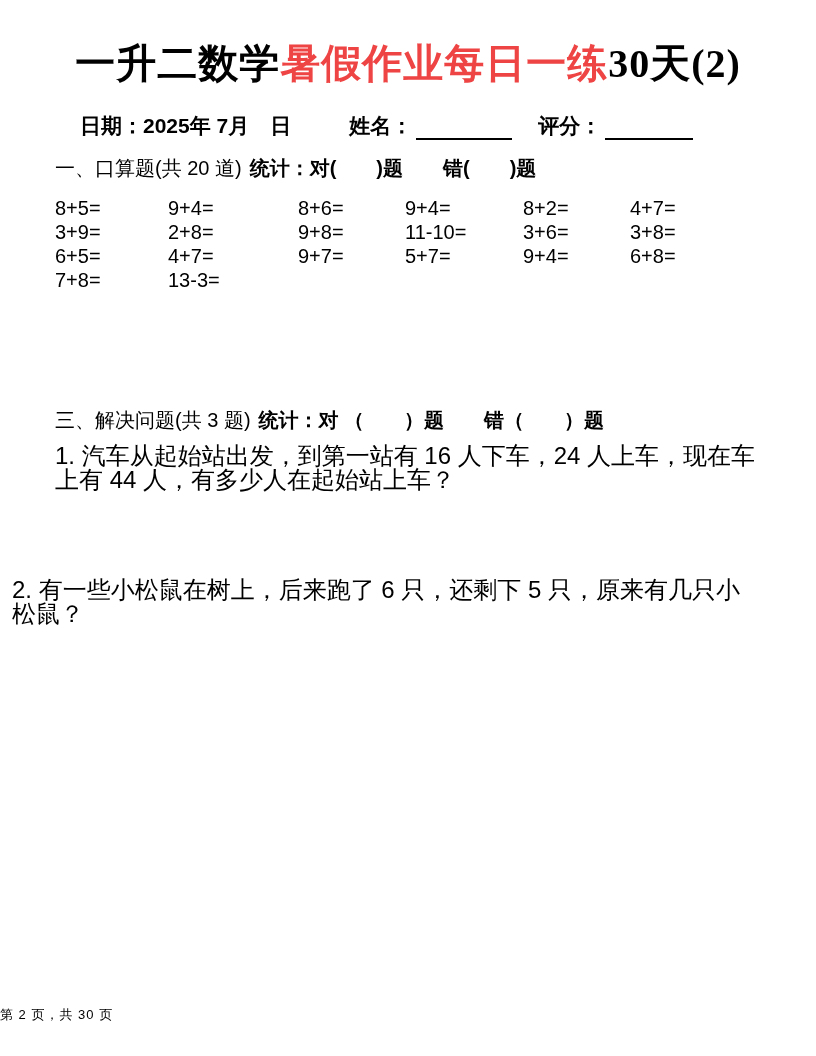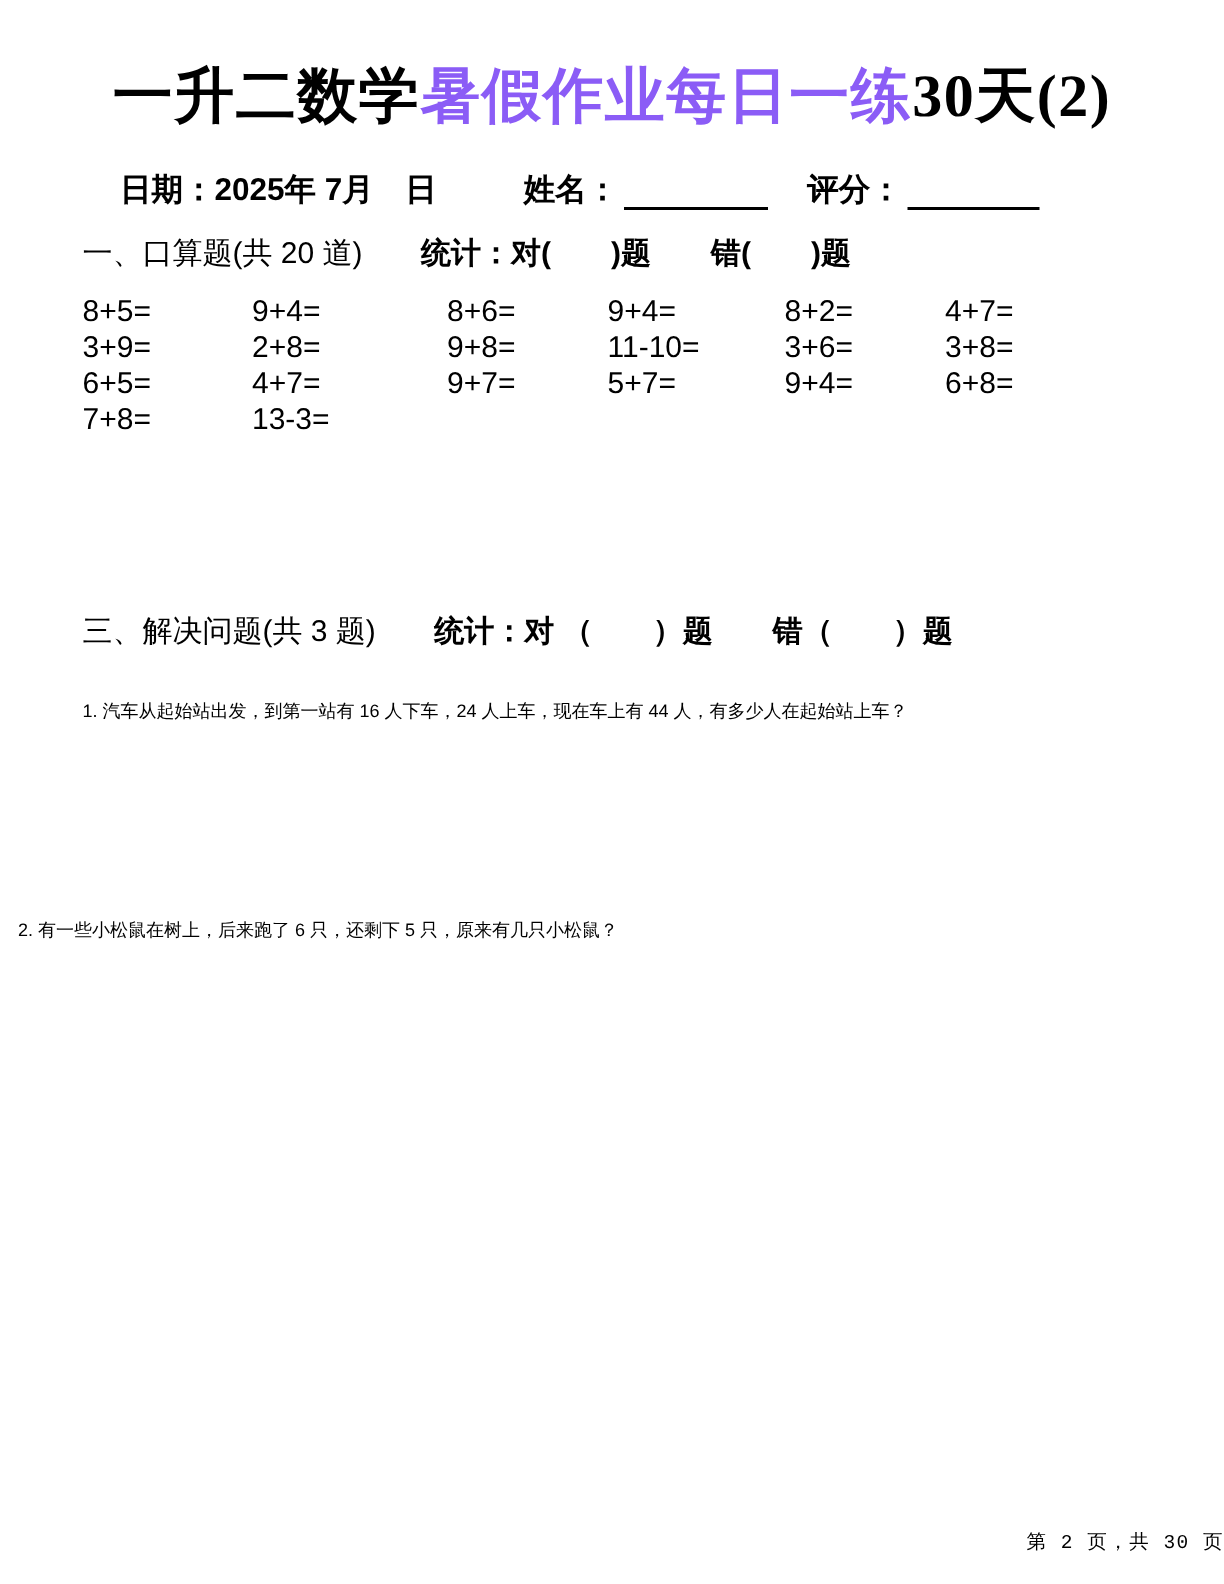--- a/index.html
+++ b/index.html
@@ -24,21 +24,21 @@
   .title {
     margin: 0;
     padding-top: 40px;
     text-align: center;
     font-size: 40px;
     font-weight: 900;
     letter-spacing: 1px;
     line-height: 1.2;
     font-family: "Liberation Serif", serif;
   }
-  .title .red { color: #8b5cf6; }
+  .title .red { color: #ef4444; }
   .meta-row {
     margin: 24px 0 0 80px;
     font-size: 21px;
     font-weight: bold;
     white-space: nowrap;
   }
   .meta-date { margin-right: 58px; }
   .meta-group { margin-right: 26px; }
   .blank-line {
     display: inline-block;
@@ -48,53 +48,52 @@
     vertical-align: bottom;
     margin-left: 4px;
   }
   .blank-line.short { width: 88px; }
   .section-heading {
     margin: 15px 0 0 55px;
     font-size: 20px;
     white-space: nowrap;
   }
   .h-normal { font-weight: 400; }
-  .h-bold { font-weight: 700; margin-left: 39px; }
+  .h-bold { font-weight: 700; margin-left: 8px; }
   .oral-grid {
     display: grid;
     grid-template-columns: 113px 130px 107px 118px 107px auto;
     width: 712px;
     margin: 14px 0 0 55px;
     font-size: 20px;
     line-height: 24px;
   }
   .col-problems {
     display: flex;
     gap: 47px;
     margin: 10px 0 0 55px;
     font-size: 20px;
     line-height: 24px;
     white-space: nowrap;
   }
   .workspace-2 { height: 100px; }
   .word-problem {
     margin: 10px 52px 0 55px;
-    font-size: 12px;
-    line-height: 60px;
+    font-size: 24px;
+    line-height: 24px;
   }
   .word-problem.gap { margin-top: 86px; margin-left: 12px; }
   .footer {
     position: absolute;
     left: 0;
-    bottom: 19px;
+    bottom: 32px;
     width: 100%;
-    text-align: right;
+    text-align: left;
     font-size: 13px;
     letter-spacing: 1px;
-    font-family: Liberation Mono, monospace;
   }
 </style>
 </head>
 <body>
 
 <div class="page">
 
   <h1 class="title"><span>一升二数学</span><span class="red">暑假作业每日一练</span><span>30天(2)</span></h1>
 
   <div class="meta-row">

